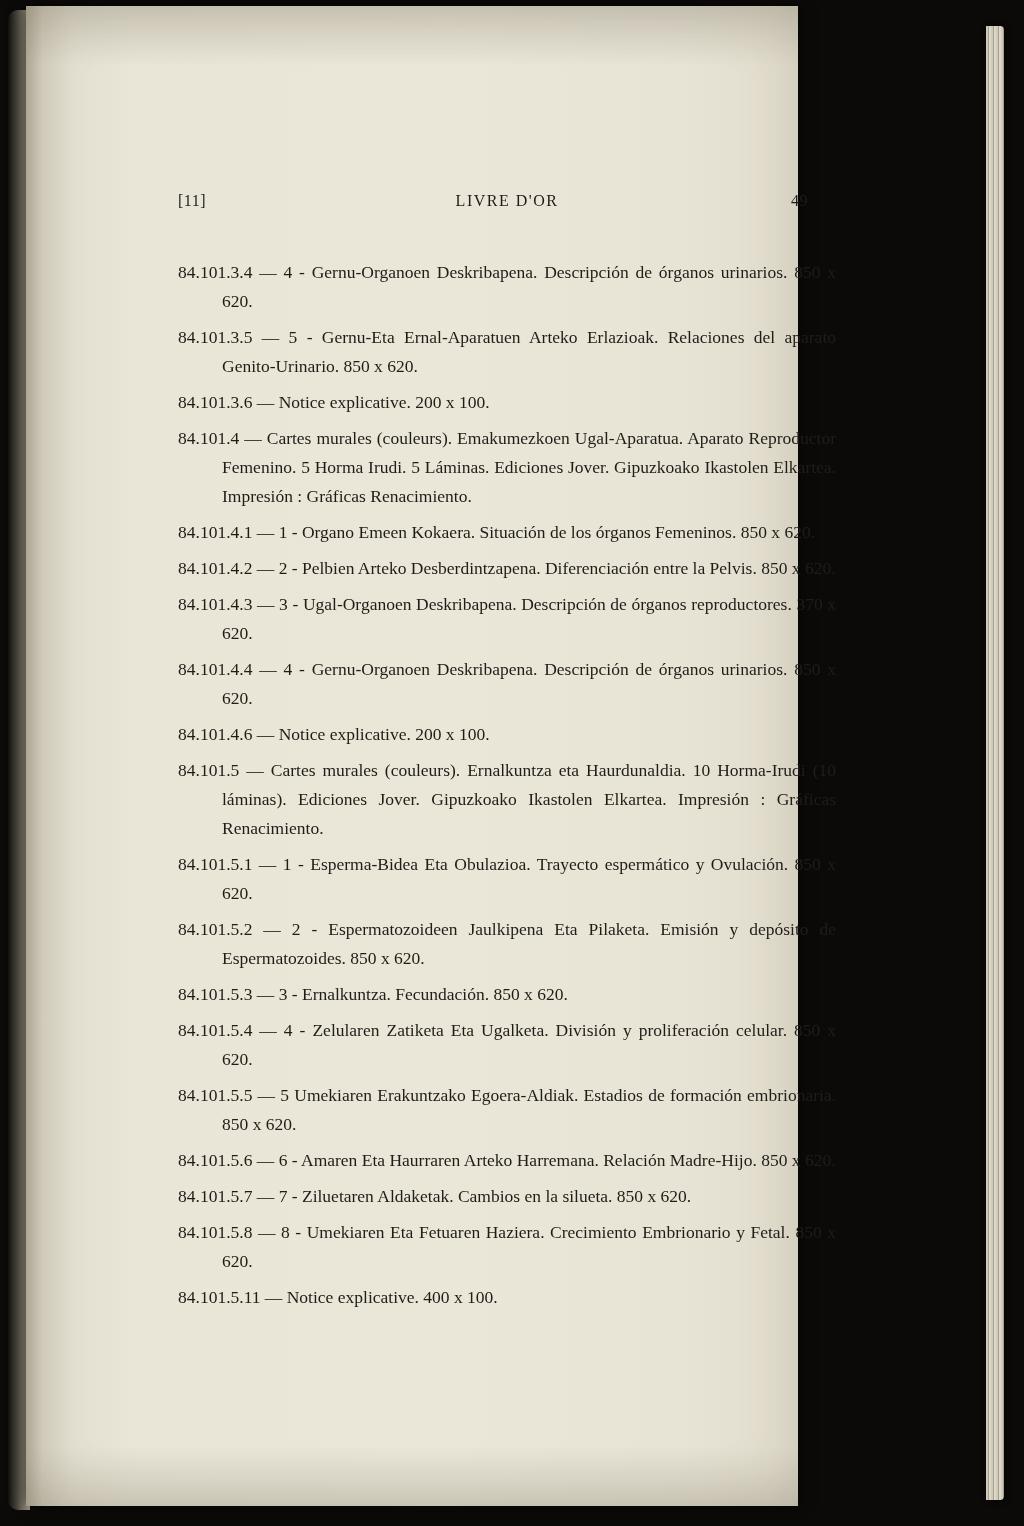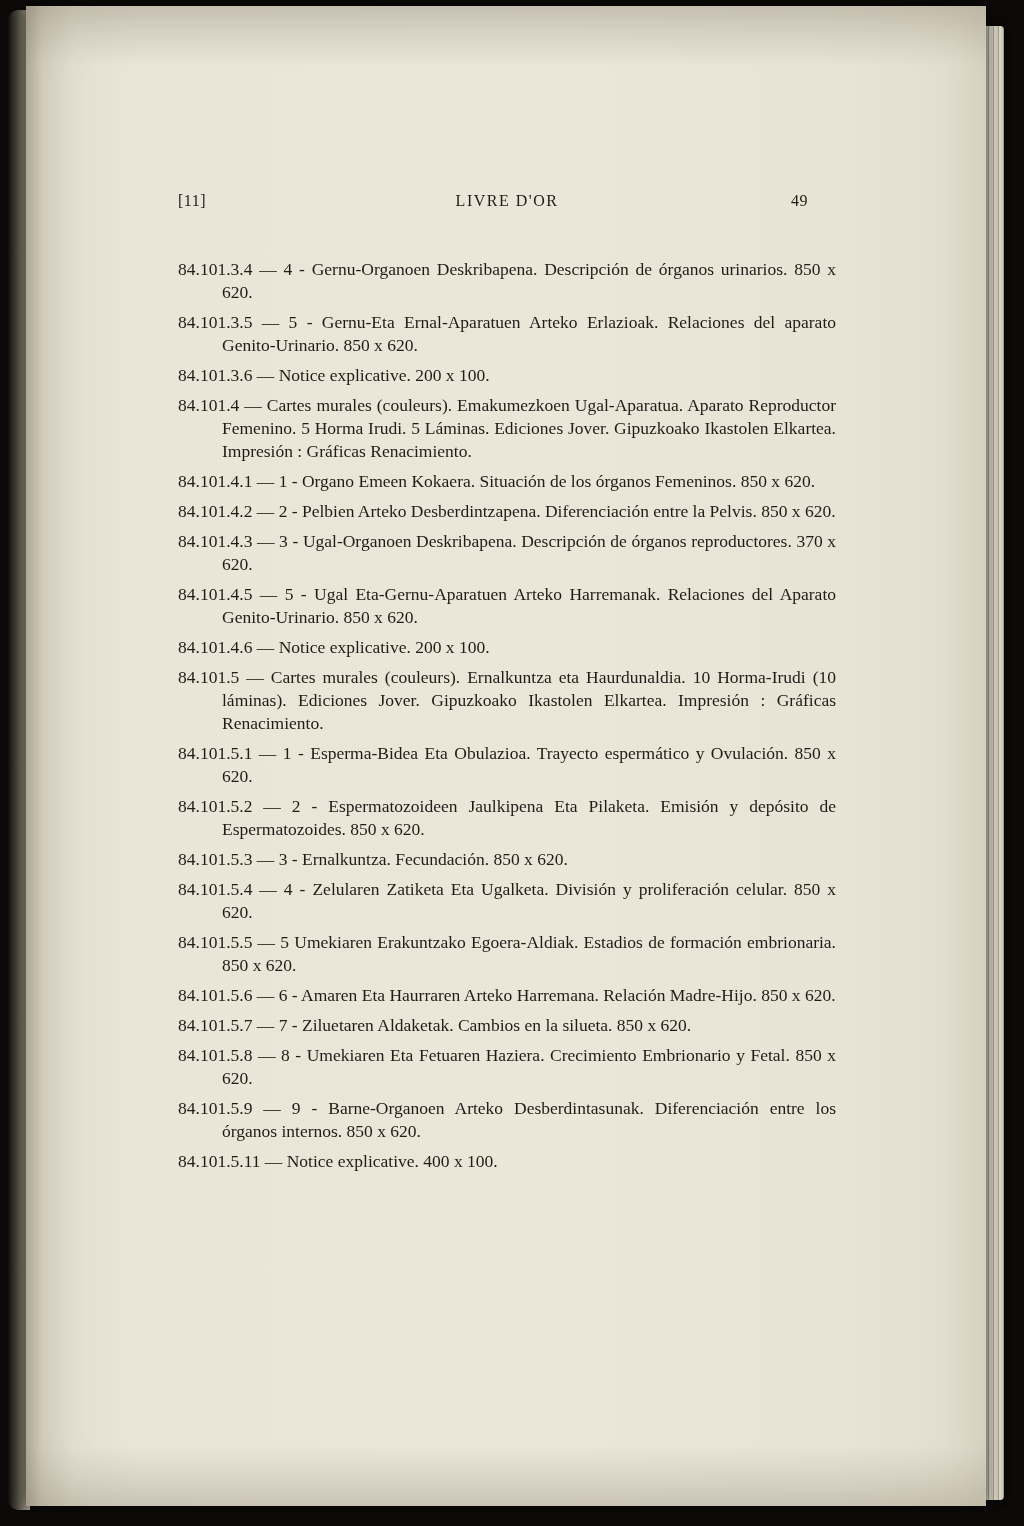--- a/index.html
+++ b/index.html
@@ -40,21 +40,21 @@
     left: 8px;
     width: 22px;
     height: 1500px;
     background: linear-gradient(90deg, #11100e 0%, #4a453c 40%, #8b8474 75%, #b5ae9c 100%);
     border-radius: 10px 0 0 10px;
   }
   .page {
     position: absolute;
     top: 6px;
     left: 26px;
-    width: 960px;
+    width: 772px;
     height: 1500px;
     background:
       linear-gradient(180deg, rgba(120,110,90,0.22) 0%, rgba(120,110,90,0.0) 4%, rgba(120,110,90,0.0) 96%, rgba(120,110,90,0.18) 100%),
       linear-gradient(90deg, #b7b09e 0px, #d6d1c1 16px, #e4e0d1 48px, #e9e5d7 110px, #eae6d8 55%, #e7e3d5 85%, #e2ddcd 100%);
     box-shadow: inset 0 0 60px rgba(90,80,60,0.18), 0 0 14px rgba(0,0,0,0.7);
   }
   .content {
     position: absolute;
     top: 186px;
     left: 152px;
@@ -86,21 +86,21 @@
     top: 0;
   }
   .entries {
     margin-top: 44px;
   }
   .entry {
     margin: 0 0 7px 0;
     padding-left: 44px;
     text-indent: -44px;
     font-size: 17.5px;
-    line-height: 23px;
+    line-height: 29px;
     text-align: justify;
     color: #201d18;
   }
   .entry.achat {
     padding-left: 0;
     text-indent: 0;
     margin-left: 142px;
     font-style: italic;
     text-align: left;
   }
@@ -122,30 +122,29 @@
       </div>
 
       <div class="entries" id="entries">
           <p class="entry">84.101.3.4 — 4 - Gernu-Organoen Deskribapena. Descripción de órganos urinarios. 850 x 620.</p>
           <p class="entry">84.101.3.5 — 5 - Gernu-Eta Ernal-Aparatuen Arteko Erlazioak. Relaciones del aparato Genito-Urinario. 850 x 620.</p>
           <p class="entry">84.101.3.6 — Notice explicative. 200 x 100.</p>
           <p class="entry">84.101.4 — Cartes murales (couleurs). Emakumezkoen Ugal-Aparatua. Aparato Reproductor Femenino. 5 Horma Irudi. 5 Láminas. Ediciones Jover. Gipuzkoako Ikastolen Elkartea. Impresión : Gráficas Renacimiento.</p>
           <p class="entry">84.101.4.1 — 1 - Organo Emeen Kokaera. Situación de los órganos Femeninos. 850 x 620.</p>
           <p class="entry">84.101.4.2 — 2 - Pelbien Arteko Desberdintzapena. Diferenciación entre la Pelvis. 850 x 620.</p>
           <p class="entry">84.101.4.3 — 3 - Ugal-Organoen Deskribapena. Descripción de órganos reproductores. 370 x 620.</p>
-          <p class="entry">84.101.4.5 — 5 - Ugal Eta-Gernu-Aparatuen Arteko Harremanak. Relaciones del Aparato Genito-Urinario. 850 x 620.</p>
+          <p class="entry">84.101.4.4 — 4 - Gernu-Organoen Deskribapena. Descripción de órganos urinarios. 850 x 620.</p>
           <p class="entry">84.101.4.6 — Notice explicative. 200 x 100.</p>
           <p class="entry">84.101.5 — Cartes murales (couleurs). Ernalkuntza eta Haurdunaldia. 10 Horma-Irudi (10 láminas). Ediciones Jover. Gipuzkoako Ikastolen Elkartea. Impresión : Gráficas Renacimiento.</p>
           <p class="entry">84.101.5.1 — 1 - Esperma-Bidea Eta Obulazioa. Trayecto espermático y Ovulación. 850 x 620.</p>
           <p class="entry">84.101.5.2 — 2 - Espermatozoideen Jaulkipena Eta Pilaketa. Emisión y depósito de Espermatozoides. 850 x 620.</p>
           <p class="entry">84.101.5.3 — 3 - Ernalkuntza. Fecundación. 850 x 620.</p>
           <p class="entry">84.101.5.4 — 4 - Zelularen Zatiketa Eta Ugalketa. División y proliferación celular. 850 x 620.</p>
           <p class="entry">84.101.5.5 — 5 Umekiaren Erakuntzako Egoera-Aldiak. Estadios de formación embrionaria. 850 x 620.</p>
           <p class="entry">84.101.5.6 — 6 - Amaren Eta Haurraren Arteko Harremana. Relación Madre-Hijo. 850 x 620.</p>
           <p class="entry">84.101.5.7 — 7 - Ziluetaren Aldaketak. Cambios en la silueta. 850 x 620.</p>
           <p class="entry">84.101.5.8 — 8 - Umekiaren Eta Fetuaren Haziera. Crecimiento Embrionario y Fetal. 850 x 620.</p>
-          <p class="entry">84.101.5.9 — 9 - Barne-Organoen Arteko Desberdintasunak. Diferenciación entre los órganos internos. 850 x 620.</p>
           <p class="entry">84.101.5.11 — Notice explicative. 400 x 100.</p>
         </div>
 
     </div>
   </div>
 </div>
 
 </body></html>

